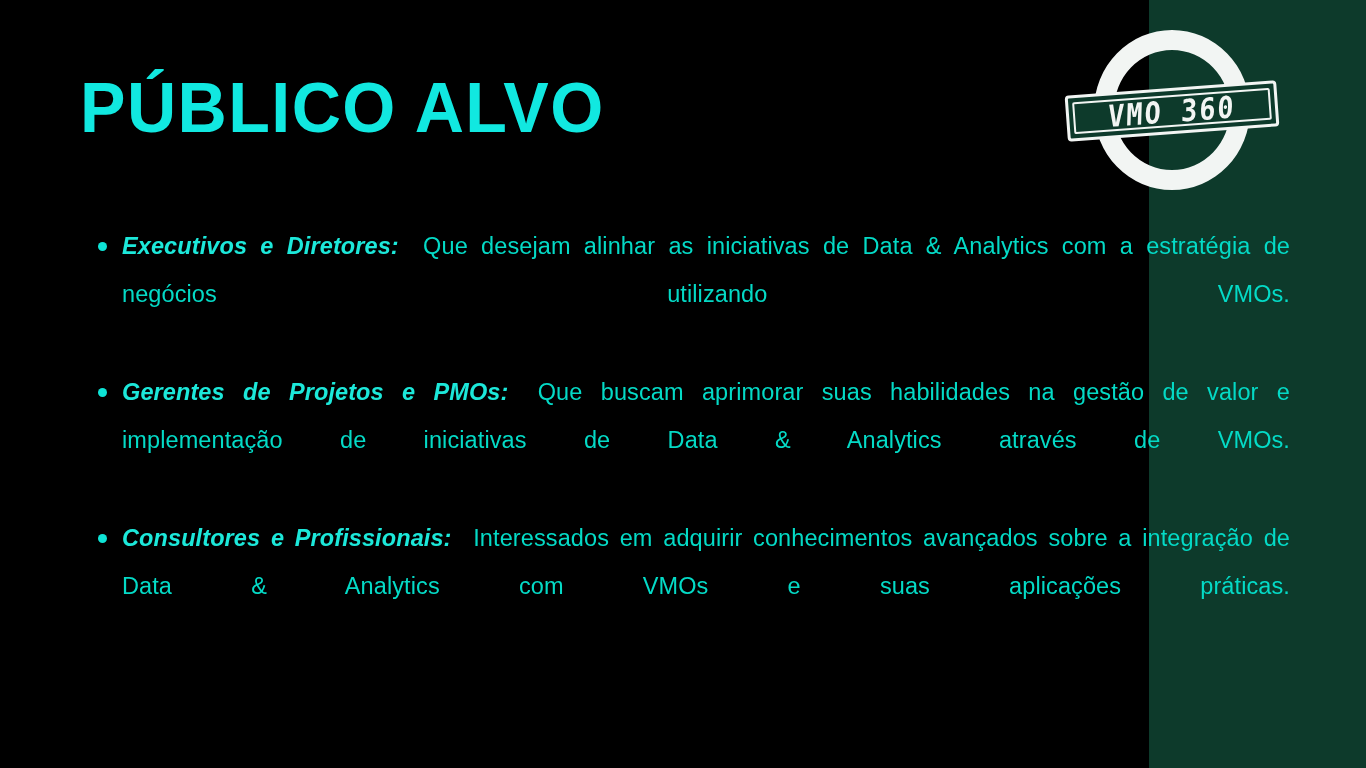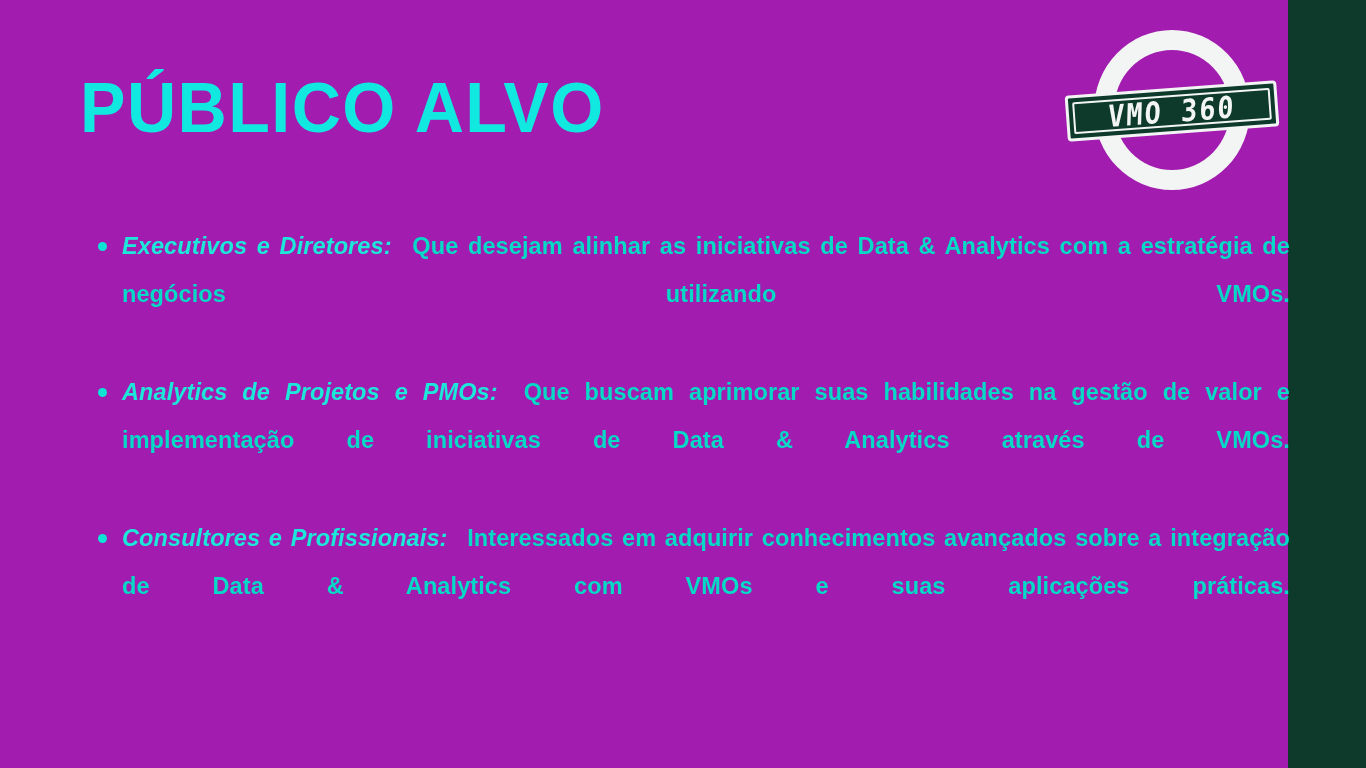--- a/index.html
+++ b/index.html
@@ -10,23 +10,23 @@
     overflow: hidden;
   }
 
   body {
     background: #0d3a2b;
     font-family: "Liberation Sans", sans-serif;
   }
 
   .slide {
     position: relative;
-    width: 1288px;
+    width: 1149px;
     height: 768px;
-    background: #a21caf;
+    background: #000000;
   }
 
   
   .slide-title {
     position: absolute;
     left: 80px;
     top: 72px;
     font-family: "Liberation Sans", sans-serif;
     font-size: 71px;
     font-weight: 700;
@@ -121,21 +121,21 @@
     background: #0ee4d6;
   }
 
   .bullet-label {
     font-weight: 700;
     color: #1ce8da;
     font-style: italic;
   }
 
   .bullet-body {
-    font-weight: 700;
+    font-weight: 400;
     color: #04dac6;
     margin-left: 11px;
   }
 
   
   .bullet-item::after {
     content: "";
     display: inline-block;
     width: 100%;
   }
@@ -155,21 +155,21 @@
     </div>
   </div>
 
   <div class="bullet-list">
 
     <p class="bullet-item">
       <span class="bullet-dot"></span><span class="bullet-label">Executivos e Diretores:</span><span class="bullet-body"> Que desejam alinhar as iniciativas de Data &amp; Analytics com a estratégia de negócios utilizando VMOs.</span>
     </p>
 
     <p class="bullet-item">
-      <span class="bullet-dot"></span><span class="bullet-label">Analytics de Projetos e PMOs:</span><span class="bullet-body"> Que buscam aprimorar suas habilidades na gestão de valor e implementação de iniciativas de Data &amp; Analytics através de VMOs.</span>
+      <span class="bullet-dot"></span><span class="bullet-label">Gerentes de Projetos e PMOs:</span><span class="bullet-body"> Que buscam aprimorar suas habilidades na gestão de valor e implementação de iniciativas de Data &amp; Analytics através de VMOs.</span>
     </p>
 
 
     <p class="bullet-item">
       <span class="bullet-dot"></span><span class="bullet-label">Consultores e Profissionais:</span><span class="bullet-body"> Interessados em adquirir conhecimentos avançados sobre a integração de Data &amp; Analytics com VMOs e suas aplicações práticas.</span>
     </p>
 
   </div>
 </div>
 

